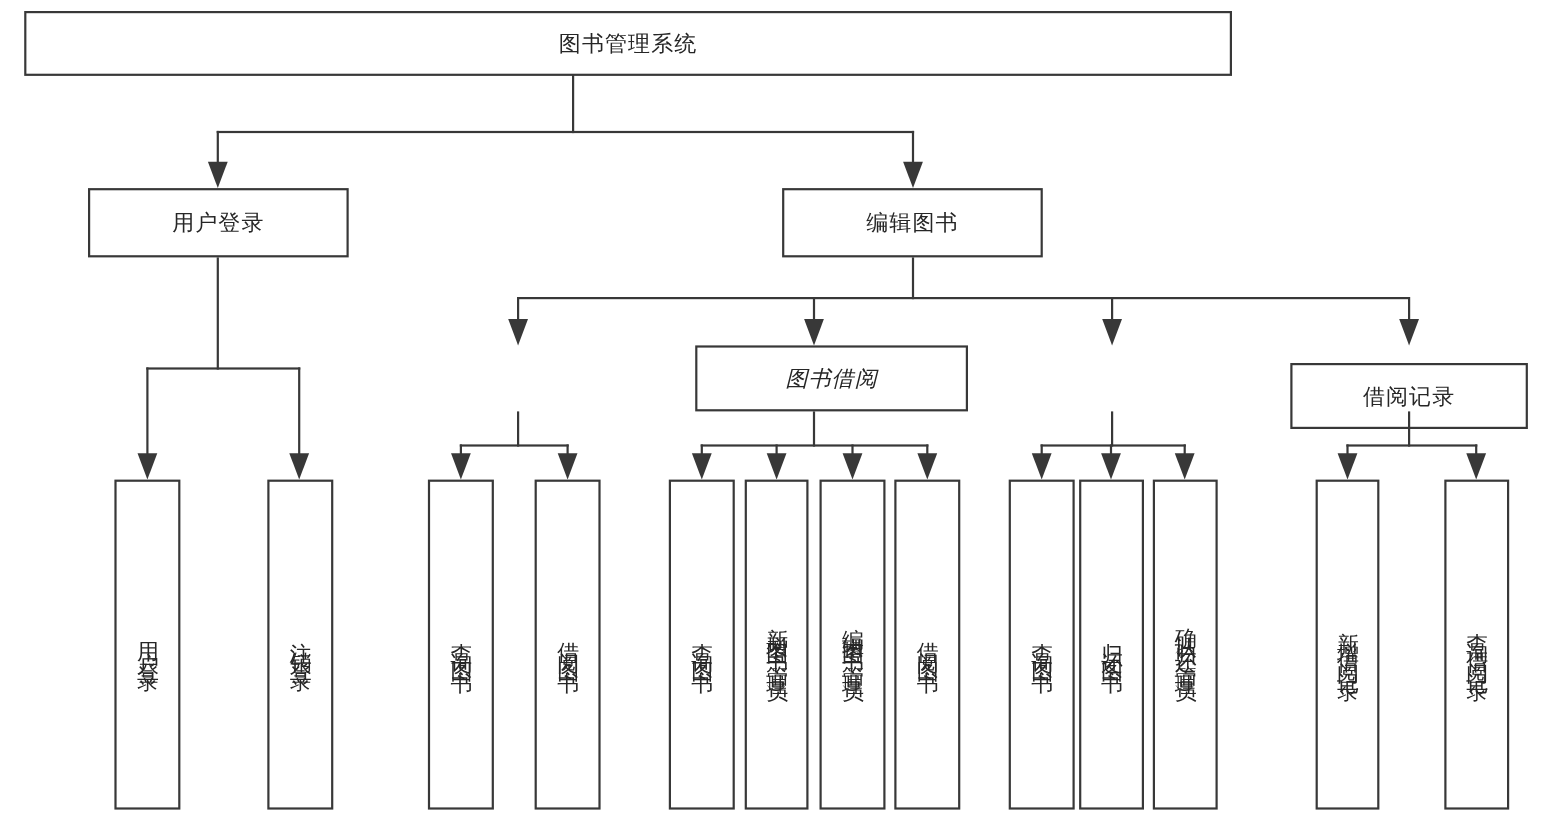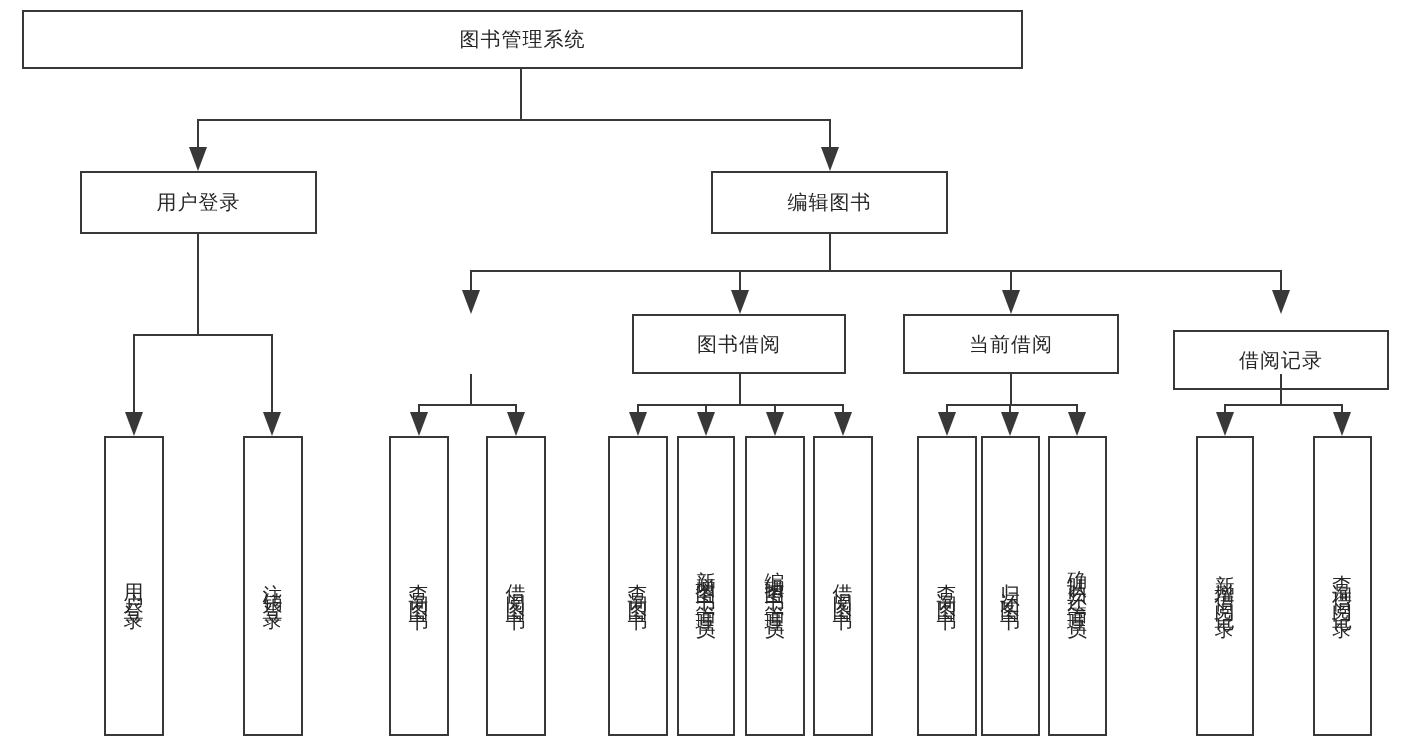--- a/index.html
+++ b/index.html
@@ -65,21 +65,21 @@
     color: var(--wm);
     z-index: 10;
     letter-spacing: 0.5px;
   }
 </style>
 </head>
 <body>
 
 <div class="canvas">
 
-  <div class="node" style="left:22px; top:10px; width:1001px; height:59px;">图书管理系统</div>
+  <div class="node" style="left:22px; top:10px; width:1098px; height:59px;">图书管理系统</div>
 
   <div class="line" style="left:520px; top:68px; width:2px; height:53px;"></div>
   <div class="line" style="left:197px; top:119px; width:634px; height:2px;"></div>
   <div class="line" style="left:197px; top:119px; width:2px; height:30px;"></div>
   <div class="arrow" style="left:189px; top:147px;"></div>
   <div class="line" style="left:829px; top:119px; width:2px; height:30px;"></div>
   <div class="arrow" style="left:821px; top:147px;"></div>
 
   <div class="node" style="left:80px; top:171px; width:237px; height:63px;">用户登录</div>
   <div class="node" style="left:711px; top:171px; width:237px; height:63px;">编辑图书</div>
@@ -95,22 +95,21 @@
   <div class="line" style="left:470px; top:270px; width:811px; height:2px;"></div>
   <div class="line" style="left:470px; top:270px; width:2px; height:22px;"></div>
   <div class="arrow" style="left:462px; top:290px;"></div>
   <div class="line" style="left:739px; top:270px; width:2px; height:22px;"></div>
   <div class="arrow" style="left:731px; top:290px;"></div>
   <div class="line" style="left:1010px; top:270px; width:2px; height:22px;"></div>
   <div class="arrow" style="left:1002px; top:290px;"></div>
   <div class="line" style="left:1280px; top:270px; width:2px; height:22px;"></div>
   <div class="arrow" style="left:1272px; top:290px;"></div>
 
-  <div class="node" style="left:632px; top:314px; width:214px; height:60px;">图书借阅</div>
-  <div class="node" style="left:903px; top:314px; width:216px; height:60px;">当前借阅</div>
+  <div class="node" style="left:632px; top:314px; width:248px; height:60px;font-style:italic;">图书借阅</div>
   <div class="node" style="left:1173px; top:330px; width:216px; height:60px;">借阅记录</div>
 
   <div class="line" style="left:470px; top:374px; width:2px; height:32px;"></div>
   <div class="line" style="left:418px; top:404px; width:99px; height:2px;"></div>
   <div class="line" style="left:418px; top:404px; width:2px; height:10px;"></div>
   <div class="arrow" style="left:410px; top:412px;"></div>
   <div class="line" style="left:515px; top:404px; width:2px; height:10px;"></div>
   <div class="arrow" style="left:507px; top:412px;"></div>
 
   <div class="line" style="left:739px; top:374px; width:2px; height:32px;"></div>

